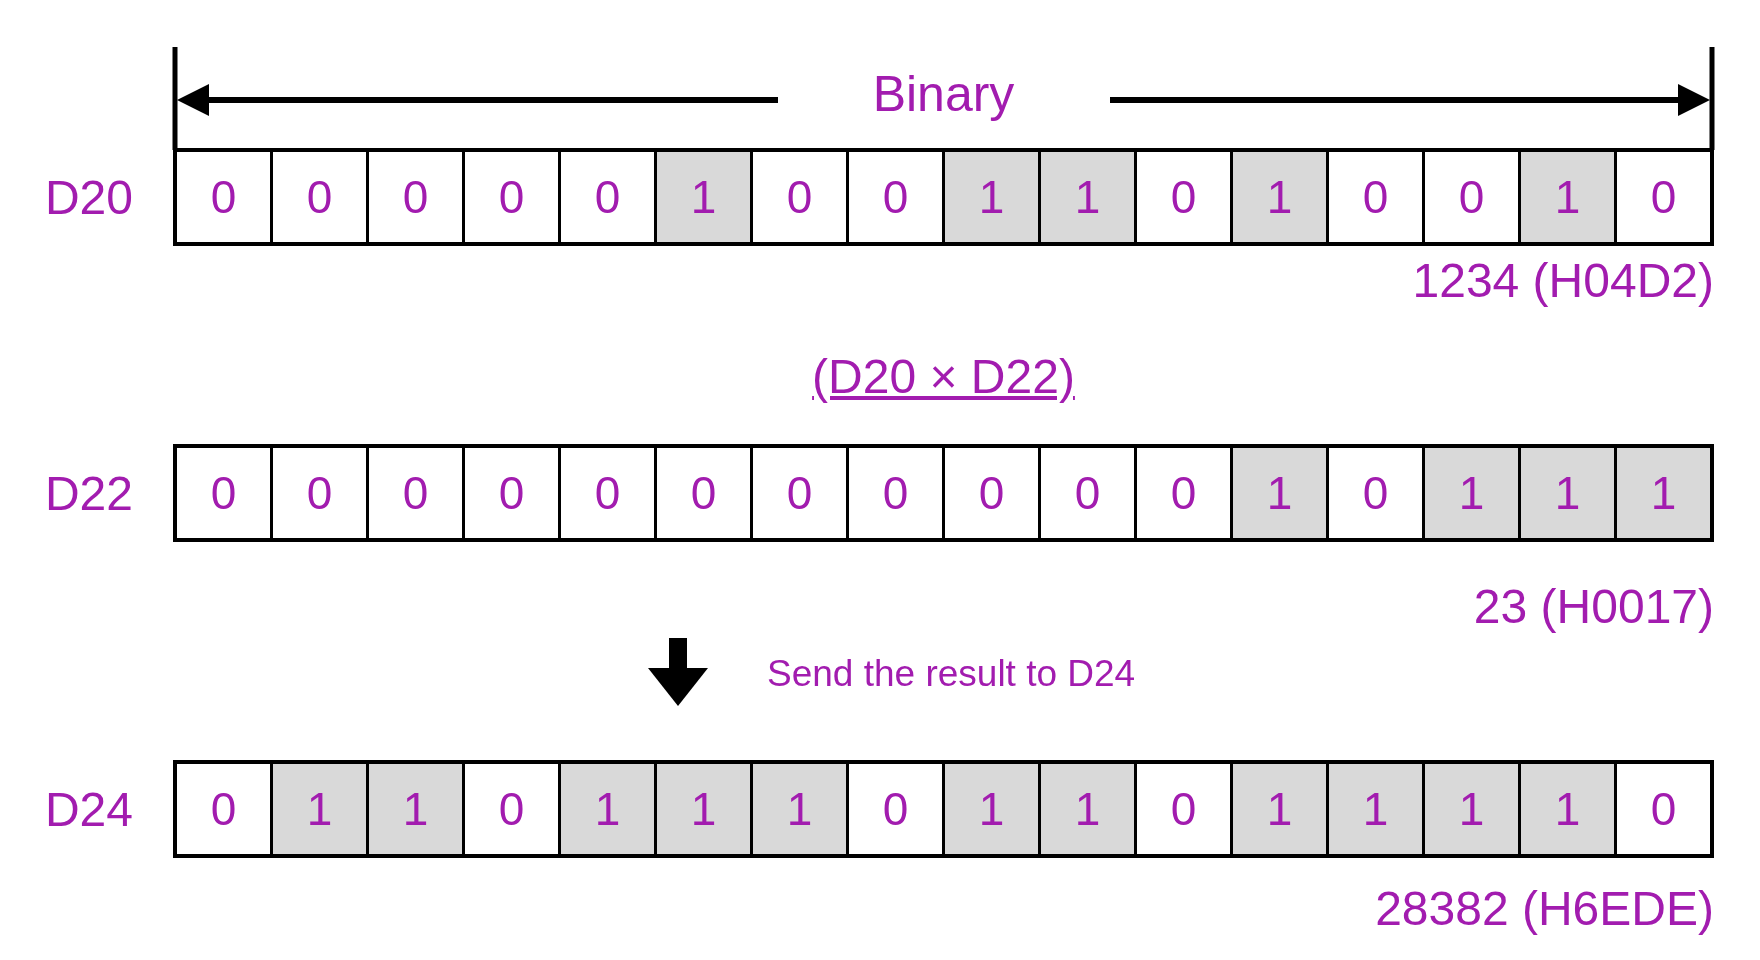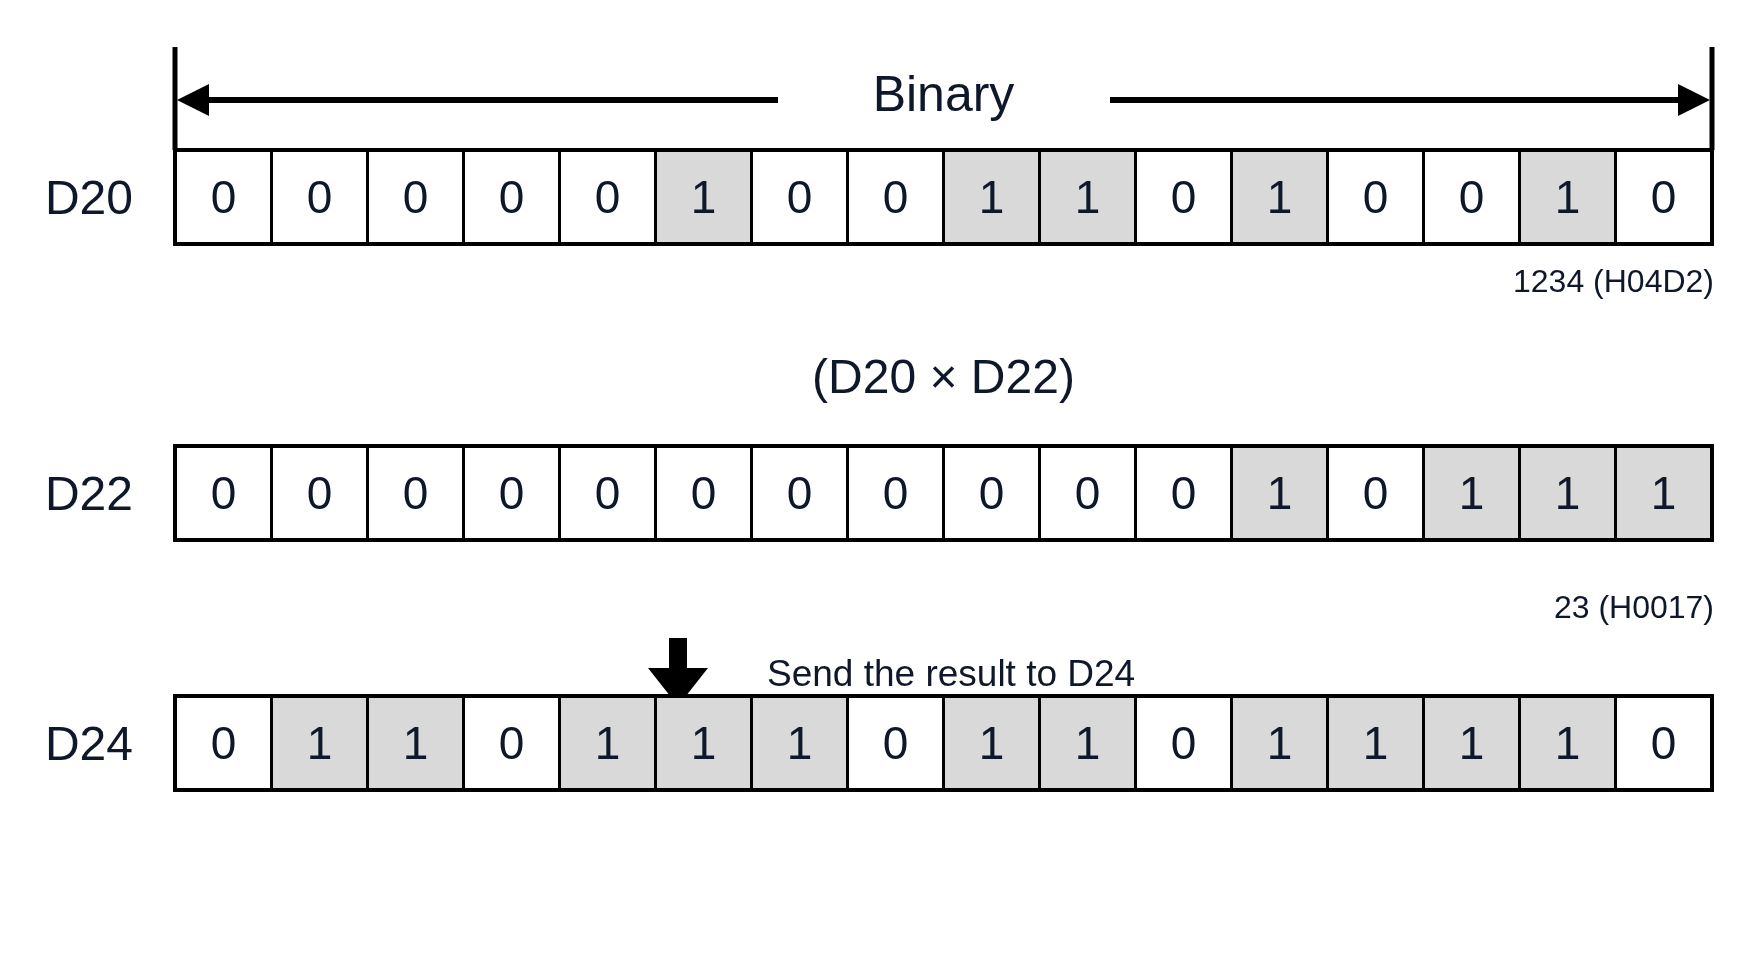--- a/index.html
+++ b/index.html
@@ -2,21 +2,21 @@
 <html style="--line: #000000; --bit-on: #d9d9d9; --bit-off: #ffffff;"><head>
 <meta charset="utf-8">
 <style>
   html, body { margin: 0; padding: 0; background: #ffffff; }
   #canvas {
     position: relative;
     width: 1760px;
     height: 960px;
     background: #ffffff;
     font-family: "Liberation Sans", sans-serif;
-    color: #0f172a;
+    color: #a21caf;
     overflow: hidden;
   }
 
   
   #overlay {
     position: absolute;
     left: 0; top: 0;
     width: 1760px; height: 960px;
     pointer-events: none;
   }
@@ -30,34 +30,35 @@
     line-height: 56px;
     white-space: nowrap;
   }
   .op-label {
     position: absolute;
     left: 173px; width: 1541px; top: 350px;
     text-align: center;
     font-size: 48px;
     line-height: 54px;
     white-space: nowrap;
+    text-decoration: underline;
   }
   .send-label {
     position: absolute;
     left: 767px; top: 646px;
     font-size: 37px;
     line-height: 56px;
     white-space: nowrap;
   }
 
   
   .reg-row { position: absolute; left: 0; width: 1760px; height: 98px; }
   .row-0 { top: 148px; }
   .row-1 { top: 432px; margin-top: 12px; }
-  .row-2 { top: 694px; }
+  .row-2 { top: 760px; }
 
   .reg-name {
     position: absolute;
     left: 20px; top: 0; width: 113px; height: 98px;
     display: flex; align-items: center; justify-content: flex-end;
     font-size: 48px;
   }
   .reg-cells {
     position: absolute;
     left: 173px; top: 0;
@@ -73,21 +74,21 @@
     border-left: 3px solid var(--line, #000);
     font-size: 46px;
     background: var(--bit-off, #fff);
   }
   .bit-cell:first-child { border-left: none; }
   .bit-cell.on { background: var(--bit-on, #d9d9d9); }
 
   .reg-value {
     position: absolute;
     right: 46px;
-    font-size: 32px;
+    font-size: 48px;
     line-height: 50px;
     white-space: nowrap;
   }
   .row-0 .reg-value { top: 108px; }
   .row-1 .reg-value { top: 138px; }
   .row-2 .reg-value { top: 124px; }
 </style>
 </head>
 <body>
 
@@ -273,16 +274,17 @@
           <div class="bit-cell on">
             <span>1</span>
           </div>
           <div class="bit-cell on">
             <span>1</span>
           </div>
           <div class="bit-cell">
             <span>0</span>
           </div>
         </div>
+      <div class="reg-value">28382 (H6EDE)</div>
     </div>
   </div>
 
 </div>
 
 </body></html>

